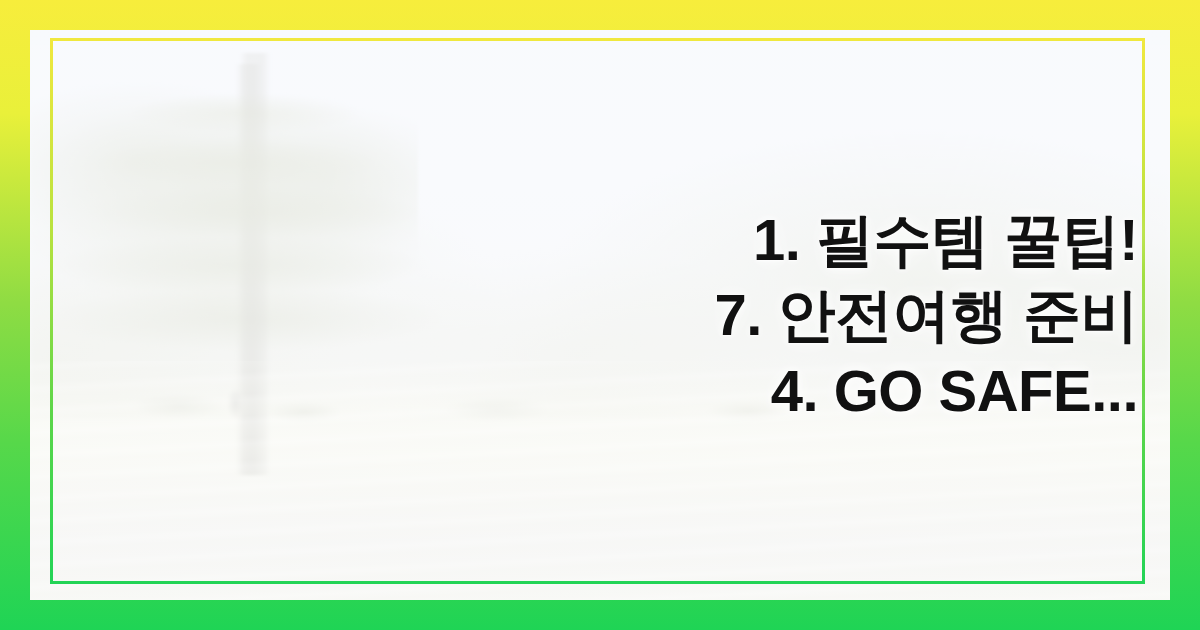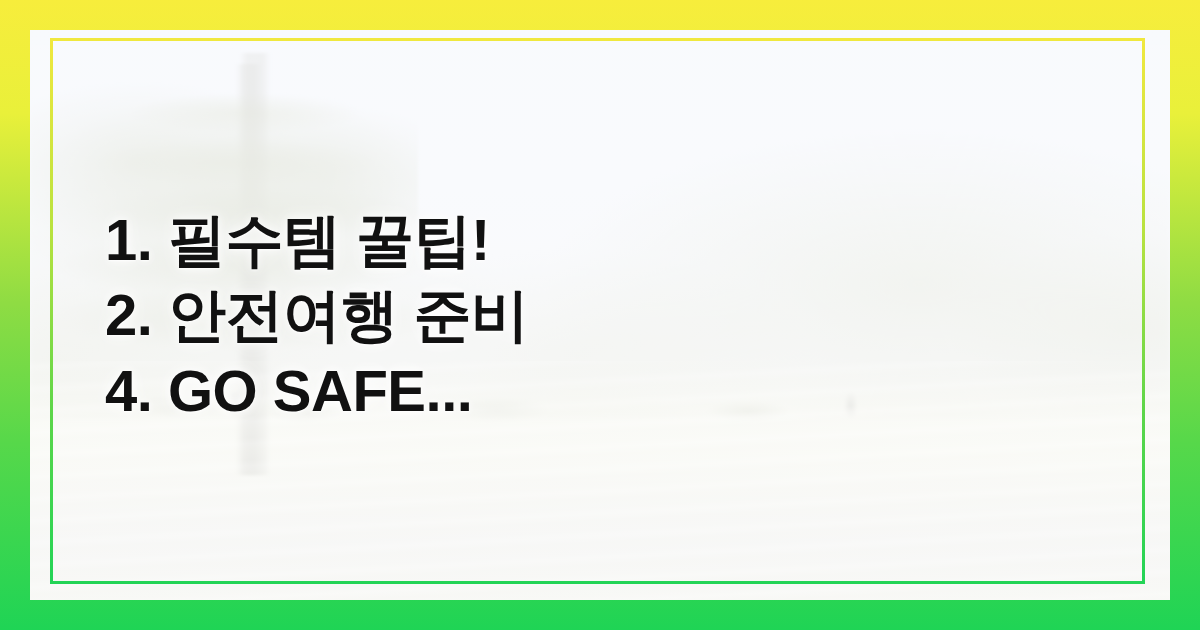--- a/index.html
+++ b/index.html
@@ -118,21 +118,21 @@
     border:3px solid transparent;
     border-image:linear-gradient(180deg,#f0e83e 0%,#b9e23f 35%,#5ed649 68%,#23d456 100%) 1;
     pointer-events:none;
   }
 
   
   #headline {
     position:absolute;
     left:0; right:0; top:50%;
     transform:translateY(-50%);
-    text-align:left;
+    text-align:right;
     padding:0 62px;
     margin-left:43px;
   }
   .hl-line {
     display:block;
     color:#111111;
     font-weight:bold;
     font-size:58px;
     line-height:1.30;
     letter-spacing:-0.5px;
@@ -154,17 +154,17 @@
     <div class="photo-layer" id="photo-tree-right"></div>
     <div class="photo-layer" id="photo-shrubs"></div>
     <div class="photo-layer" id="photo-streaks"></div>
     <div class="photo-layer" id="photo-wash"></div>
   </div>
 
   <div id="inner-frame"></div>
 
   <div id="headline">
     <span class="hl-line">1. 필수템 꿀팁!</span>
-    <span class="hl-line">2. 안전여행 준비</span>
+    <span class="hl-line">7. 안전여행 준비</span>
     <span class="hl-line">4. GO SAFE...</span>
   </div>
 
 </div>
 
 </body></html>

